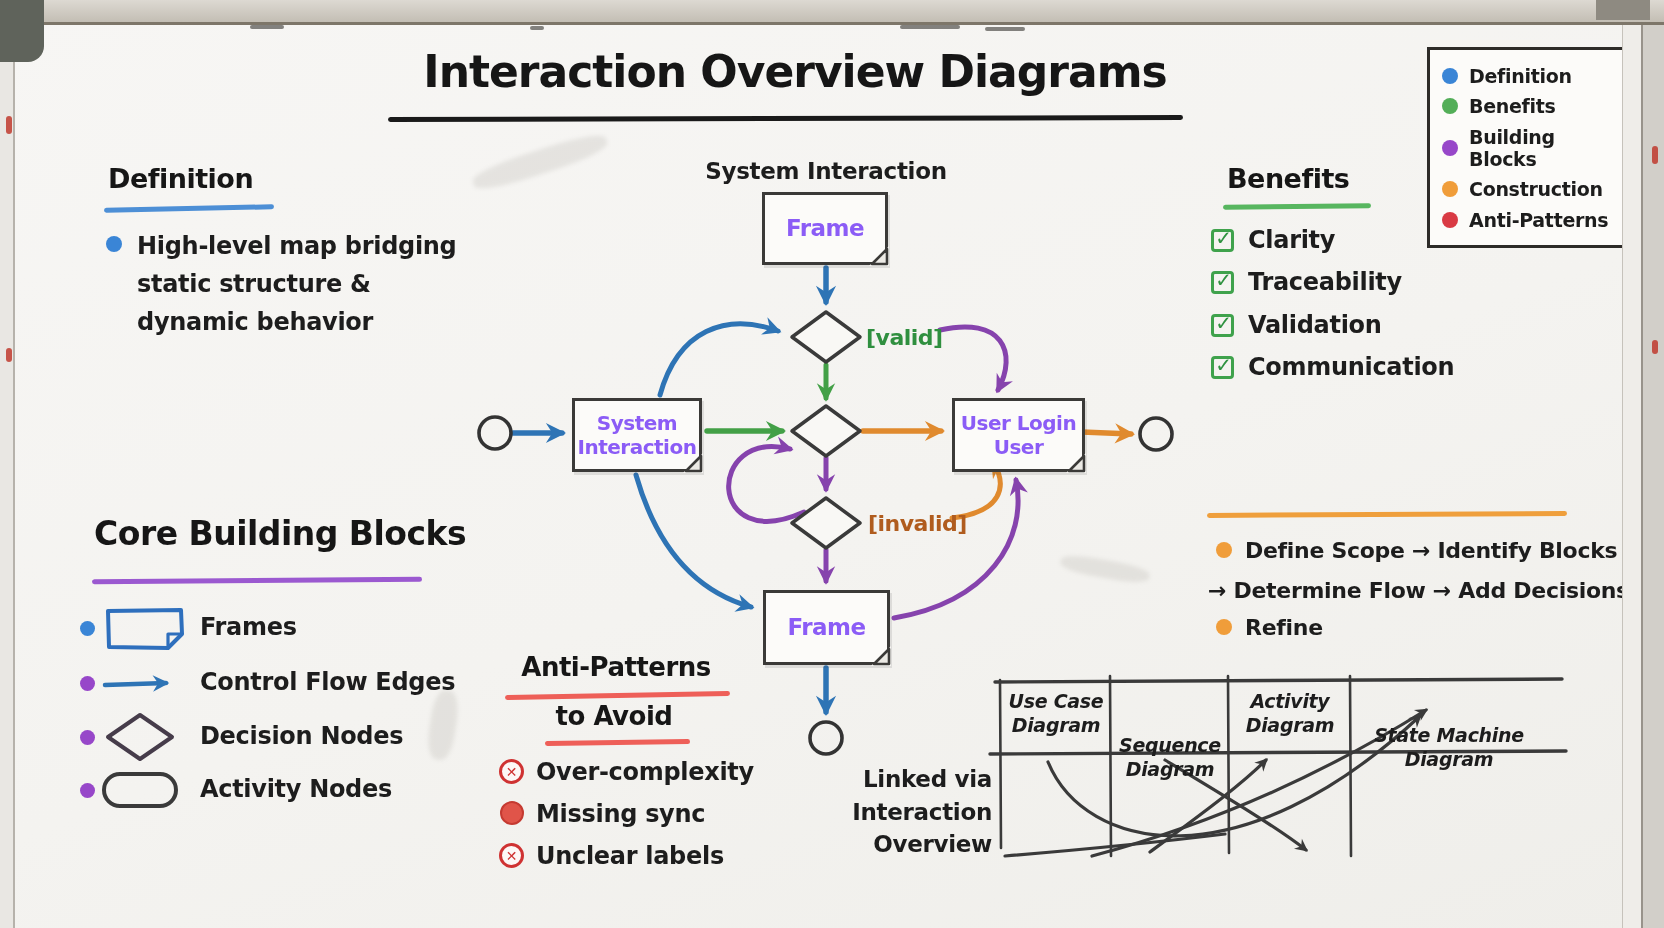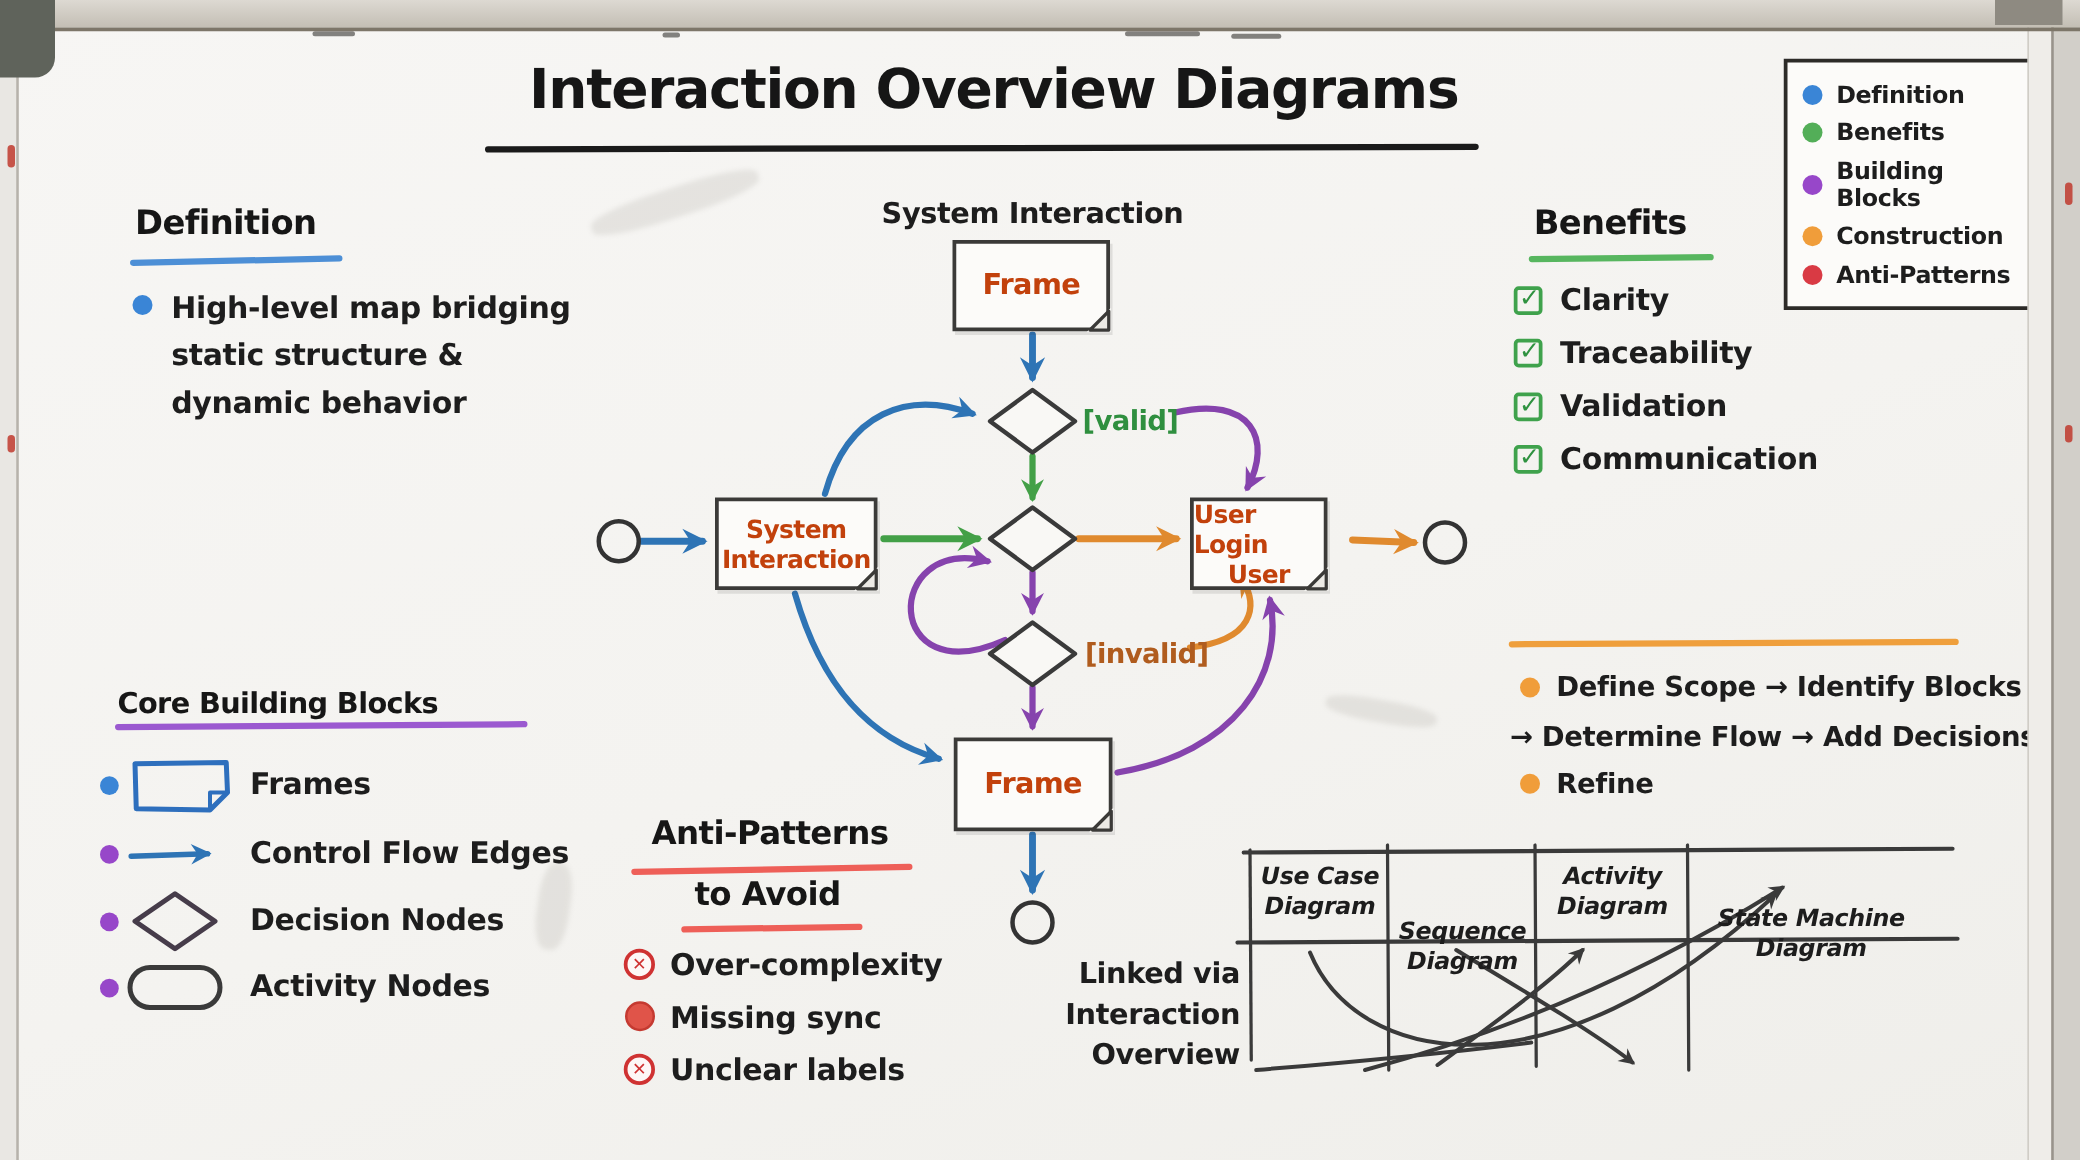--- a/index.html
+++ b/index.html
@@ -37,21 +37,21 @@
     display:flex;align-items:center;justify-content:center;color:#2f9240;font-weight:bold;font-size:20px;z-index:2;}
   .check::before{content:"\2713";margin-top:-6px;margin-left:2px;}
   .x-circle{width:25px;height:25px;border:3px solid #cf3232;border-radius:50%;box-sizing:border-box;
     display:flex;align-items:center;justify-content:center;color:#cf3232;font-weight:bold;font-size:14px;z-index:2;background:#fdf7f6;}
   .x-circle::before{content:"\2715";}
   .full-circle{width:24px;height:24px;border-radius:50%;background:#e05449;border:2px solid #c53a31;box-sizing:border-box;z-index:2;}
   
   .fbox{border:3.5px solid #3b3a38;background:#fcfbf9;z-index:2;box-sizing:border-box;
     display:flex;flex-direction:column;align-items:center;justify-content:center;
     box-shadow:2px 3px 0 rgba(60,60,60,.12);}
-  .fbox .l1,.fbox .l2{font-weight:bold;letter-spacing:-.5px;line-height:1.2;color:#c2410c;}
+  .fbox .l1,.fbox .l2{font-weight:bold;letter-spacing:-.5px;line-height:1.2;color:#8b5cf6;}
   .dogear{position:absolute;bottom:-4px;right:-4px;z-index:3;}
   .guard{font-weight:bold;letter-spacing:-.5px;z-index:2;}
   svg{display:block;}
   #flow-svg{left:0;top:0;z-index:1;pointer-events:none;}
   
   .th{z-index:2;font-size:19px;font-weight:600;letter-spacing:-.3px;text-align:center;line-height:1.25;color:#1d1d1d;font-style:italic;}
 </style>
 </head>
 <body>
 
@@ -161,21 +161,21 @@
     </div>
   </div>
 
   <div class="abs heading" style="left:108px;top:163px;font-size:27px;">Definition</div>
   <div class="abs underline" style="left:104px;top:206px;width:170px;background:#4d8fd6;transform:rotate(-1.2deg);"></div>
   <div class="abs dot" style="left:106px;top:236px;width:16px;height:16px;background:#3a85d6;"></div>
   <div class="abs body-text pre" style="left:137px;top:228px;font-size:24px;line-height:1.58;">High-level map bridging
 static structure &amp;
 dynamic behavior</div>
 
-  <div class="abs heading" style="left:94px;top:550px;font-size:23px;">Core Building Blocks</div>
+  <div class="abs heading" style="left:94px;top:514px;font-size:33px;">Core Building Blocks</div>
   <div class="abs underline" style="left:92px;top:578px;width:330px;background:#9b59d0;transform:rotate(-.4deg);"></div>
 
   <div class="abs dot" style="left:80px;top:621px;width:15px;height:15px;background:#3a85d6;"></div>
   <svg class="abs" style="left:104px;top:606px;z-index:2;" width="82" height="46" viewBox="0 0 82 46">
     <path d="M4 5 L77 4 L78 28 L64 42 L5 41 Z" fill="none" stroke="#2e6fbd" stroke-width="4" stroke-linejoin="round"></path>
     <path d="M64 42 L64 28 L78 28" fill="none" stroke="#2e6fbd" stroke-width="3.2" stroke-linejoin="round"></path>
   </svg>
   <div class="abs body-text" style="left:200px;top:613px;font-size:24px;">Frames</div>
 
   <div class="abs dot" style="left:80px;top:676px;width:15px;height:15px;background:#9747c9;"></div>
@@ -237,21 +237,21 @@
 
   <div class="abs fbox" style="left:572px;top:398px;width:130px;height:74px;">
     <span class="l1" style="font-size:20px;">System</span>
     <span class="l2" style="font-size:20px;">Interaction</span>
     <svg class="dogear" width="20" height="20" viewBox="0 0 20 20">
       <path d="M0 20 L20 0 L20 20 Z" fill="#f5f4f1"></path>
         <path d="M3 18 L18 3 L18 18 Z" fill="#eceae5" stroke="#3b3a38" stroke-width="2.6" stroke-linejoin="round"></path>
     </svg>
   </div>
 
-  <div class="abs fbox" style="left:952px;top:398px;width:110px;height:74px;">
+  <div class="abs fbox" style="left:952px;top:398px;width:133px;height:74px;">
     <span class="l1" style="font-size:20px;">User Login</span>
     <span class="l2" style="font-size:20px;">User</span>
     <svg class="dogear" width="20" height="20" viewBox="0 0 20 20">
       <path d="M0 20 L20 0 L20 20 Z" fill="#f5f4f1"></path>
         <path d="M3 18 L18 3 L18 18 Z" fill="#eceae5" stroke="#3b3a38" stroke-width="2.6" stroke-linejoin="round"></path>
     </svg>
   </div>
 
   <div class="abs fbox" style="left:763px;top:590px;width:127px;height:75px;">
     <span class="l1" style="font-size:23px;">Frame</span>

